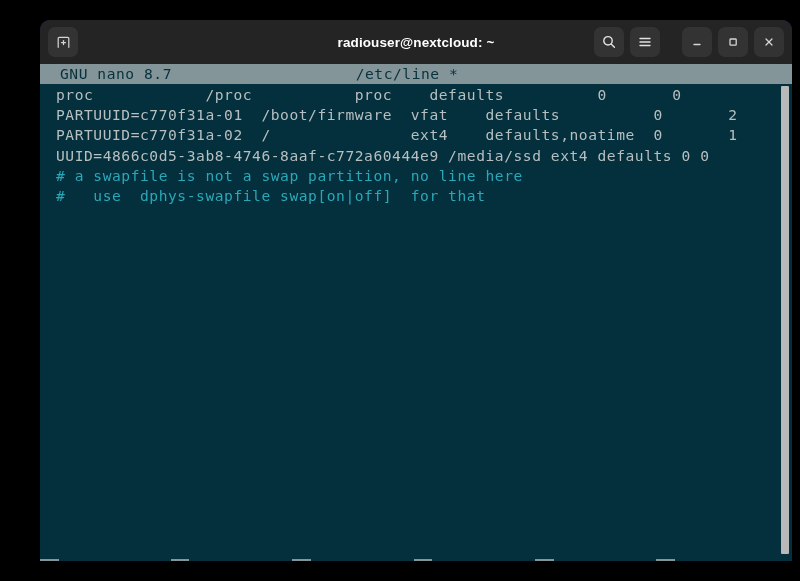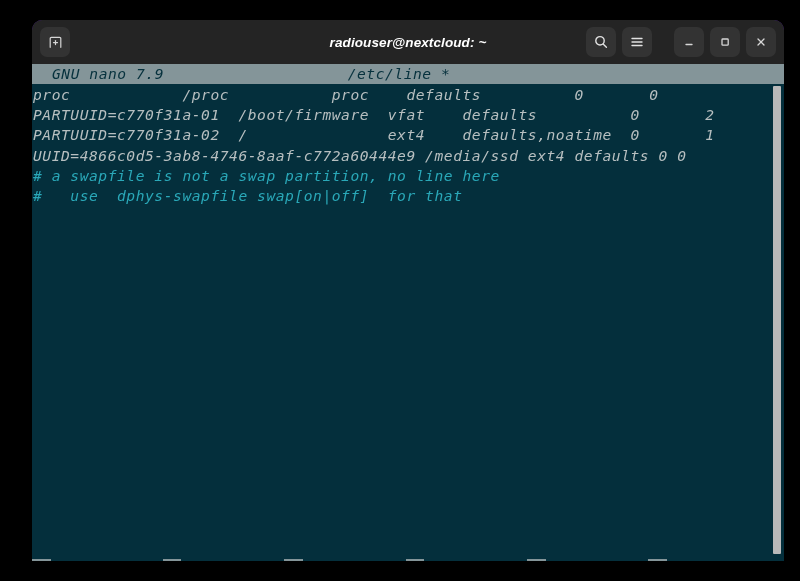--- a/index.html
+++ b/index.html
@@ -9,30 +9,29 @@
     width: 800px;
     height: 581px;
     background: #000000;
     overflow: hidden;
     font-family: "DejaVu Sans Mono", "Liberation Mono", monospace;
   }
 
   
   .window {
     position: absolute;
-    left: 32px;
+    left: 40px;
     top: 20px;
     width: 752px;
     height: 541px;
     border-radius: 10px 10px 0 0;
     overflow: hidden;
     background: #4c1d95;
     display: flex;
     flex-direction: column;
-    font-style: italic;
   }
 
   
   .titlebar {
     height: 44px;
     flex: 0 0 44px;
     background: #242424;
     display: flex;
     align-items: center;
     padding: 0 8px 0 8px;
@@ -101,21 +100,21 @@
     text-align: center;
   }
 
   
   .editor {
     position: absolute;
     top: 20px;
     left: 0;
     right: 0;
     bottom: 63px;
-    padding: 1px 0 0 1px;
+    padding: 1px 0 0 16px;
     color: #b7bfc0;
     white-space: pre;
   }
   .editor .line { height: 20.2px; }
   .editor .comment { color: #2aa8b8; }
 
   
   .scrollbar-track {
     position: absolute;
     top: 20px;
@@ -201,21 +200,21 @@
           <path d="M4 4 L10 10"></path>
           <path d="M10 4 L4 10"></path>
         </svg>
       </div>
     </div>
   </div>
 
   <div class="terminal">
 
     <div class="nano-header">
-      <span>GNU nano 7.9</span>
+      <span>GNU nano 8.7</span>
       <span class="nh-center">/etc/line *</span>
     </div>
 
     <div class="editor" id="editor-lines"><div class="line">proc            /proc           proc    defaults          0       0</div><div class="line">PARTUUID=c770f31a-01  /boot/firmware  vfat    defaults          0       2</div><div class="line">PARTUUID=c770f31a-02  /               ext4    defaults,noatime  0       1</div><div class="line">UUID=4866c0d5-3ab8-4746-8aaf-c772a60444e9 /media/ssd ext4 defaults 0 0</div><div class="line comment"># a swapfile is not a swap partition, no line here</div><div class="line comment">#   use  dphys-swapfile swap[on|off]  for that</div></div>
 
     <div class="scrollbar-track">
       <div class="scrollbar-thumb"></div>
     </div>
 
     <div class="shortcuts">

